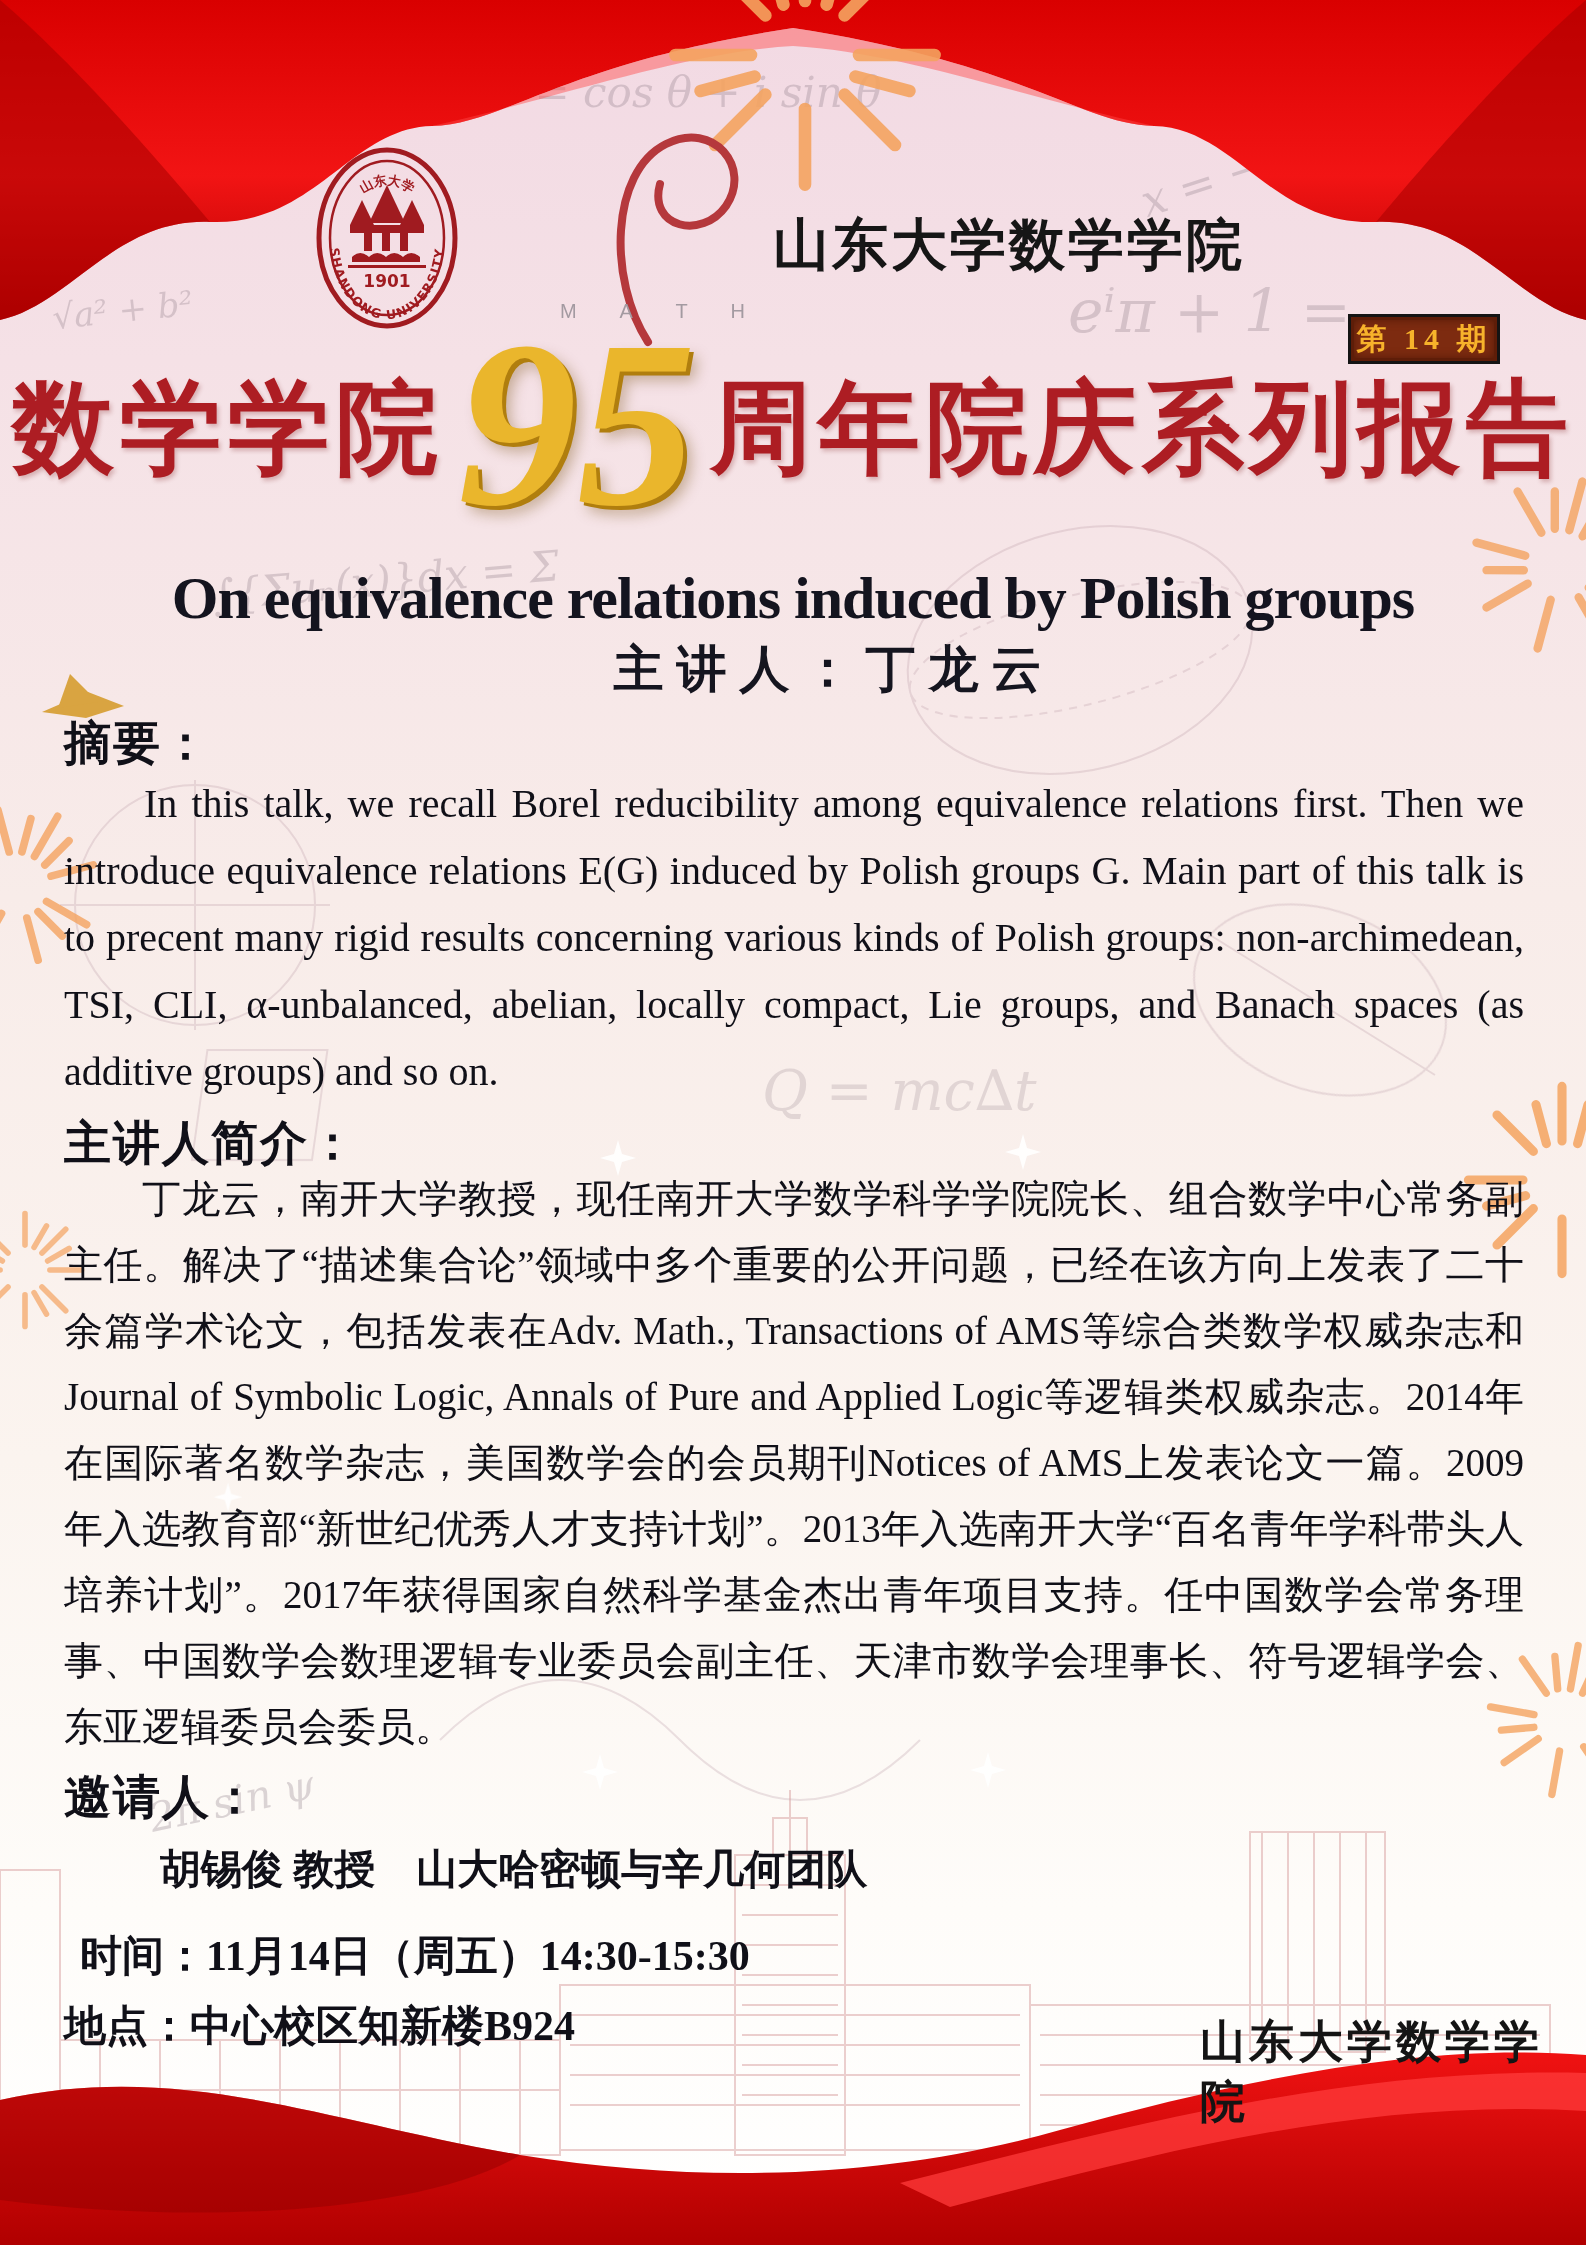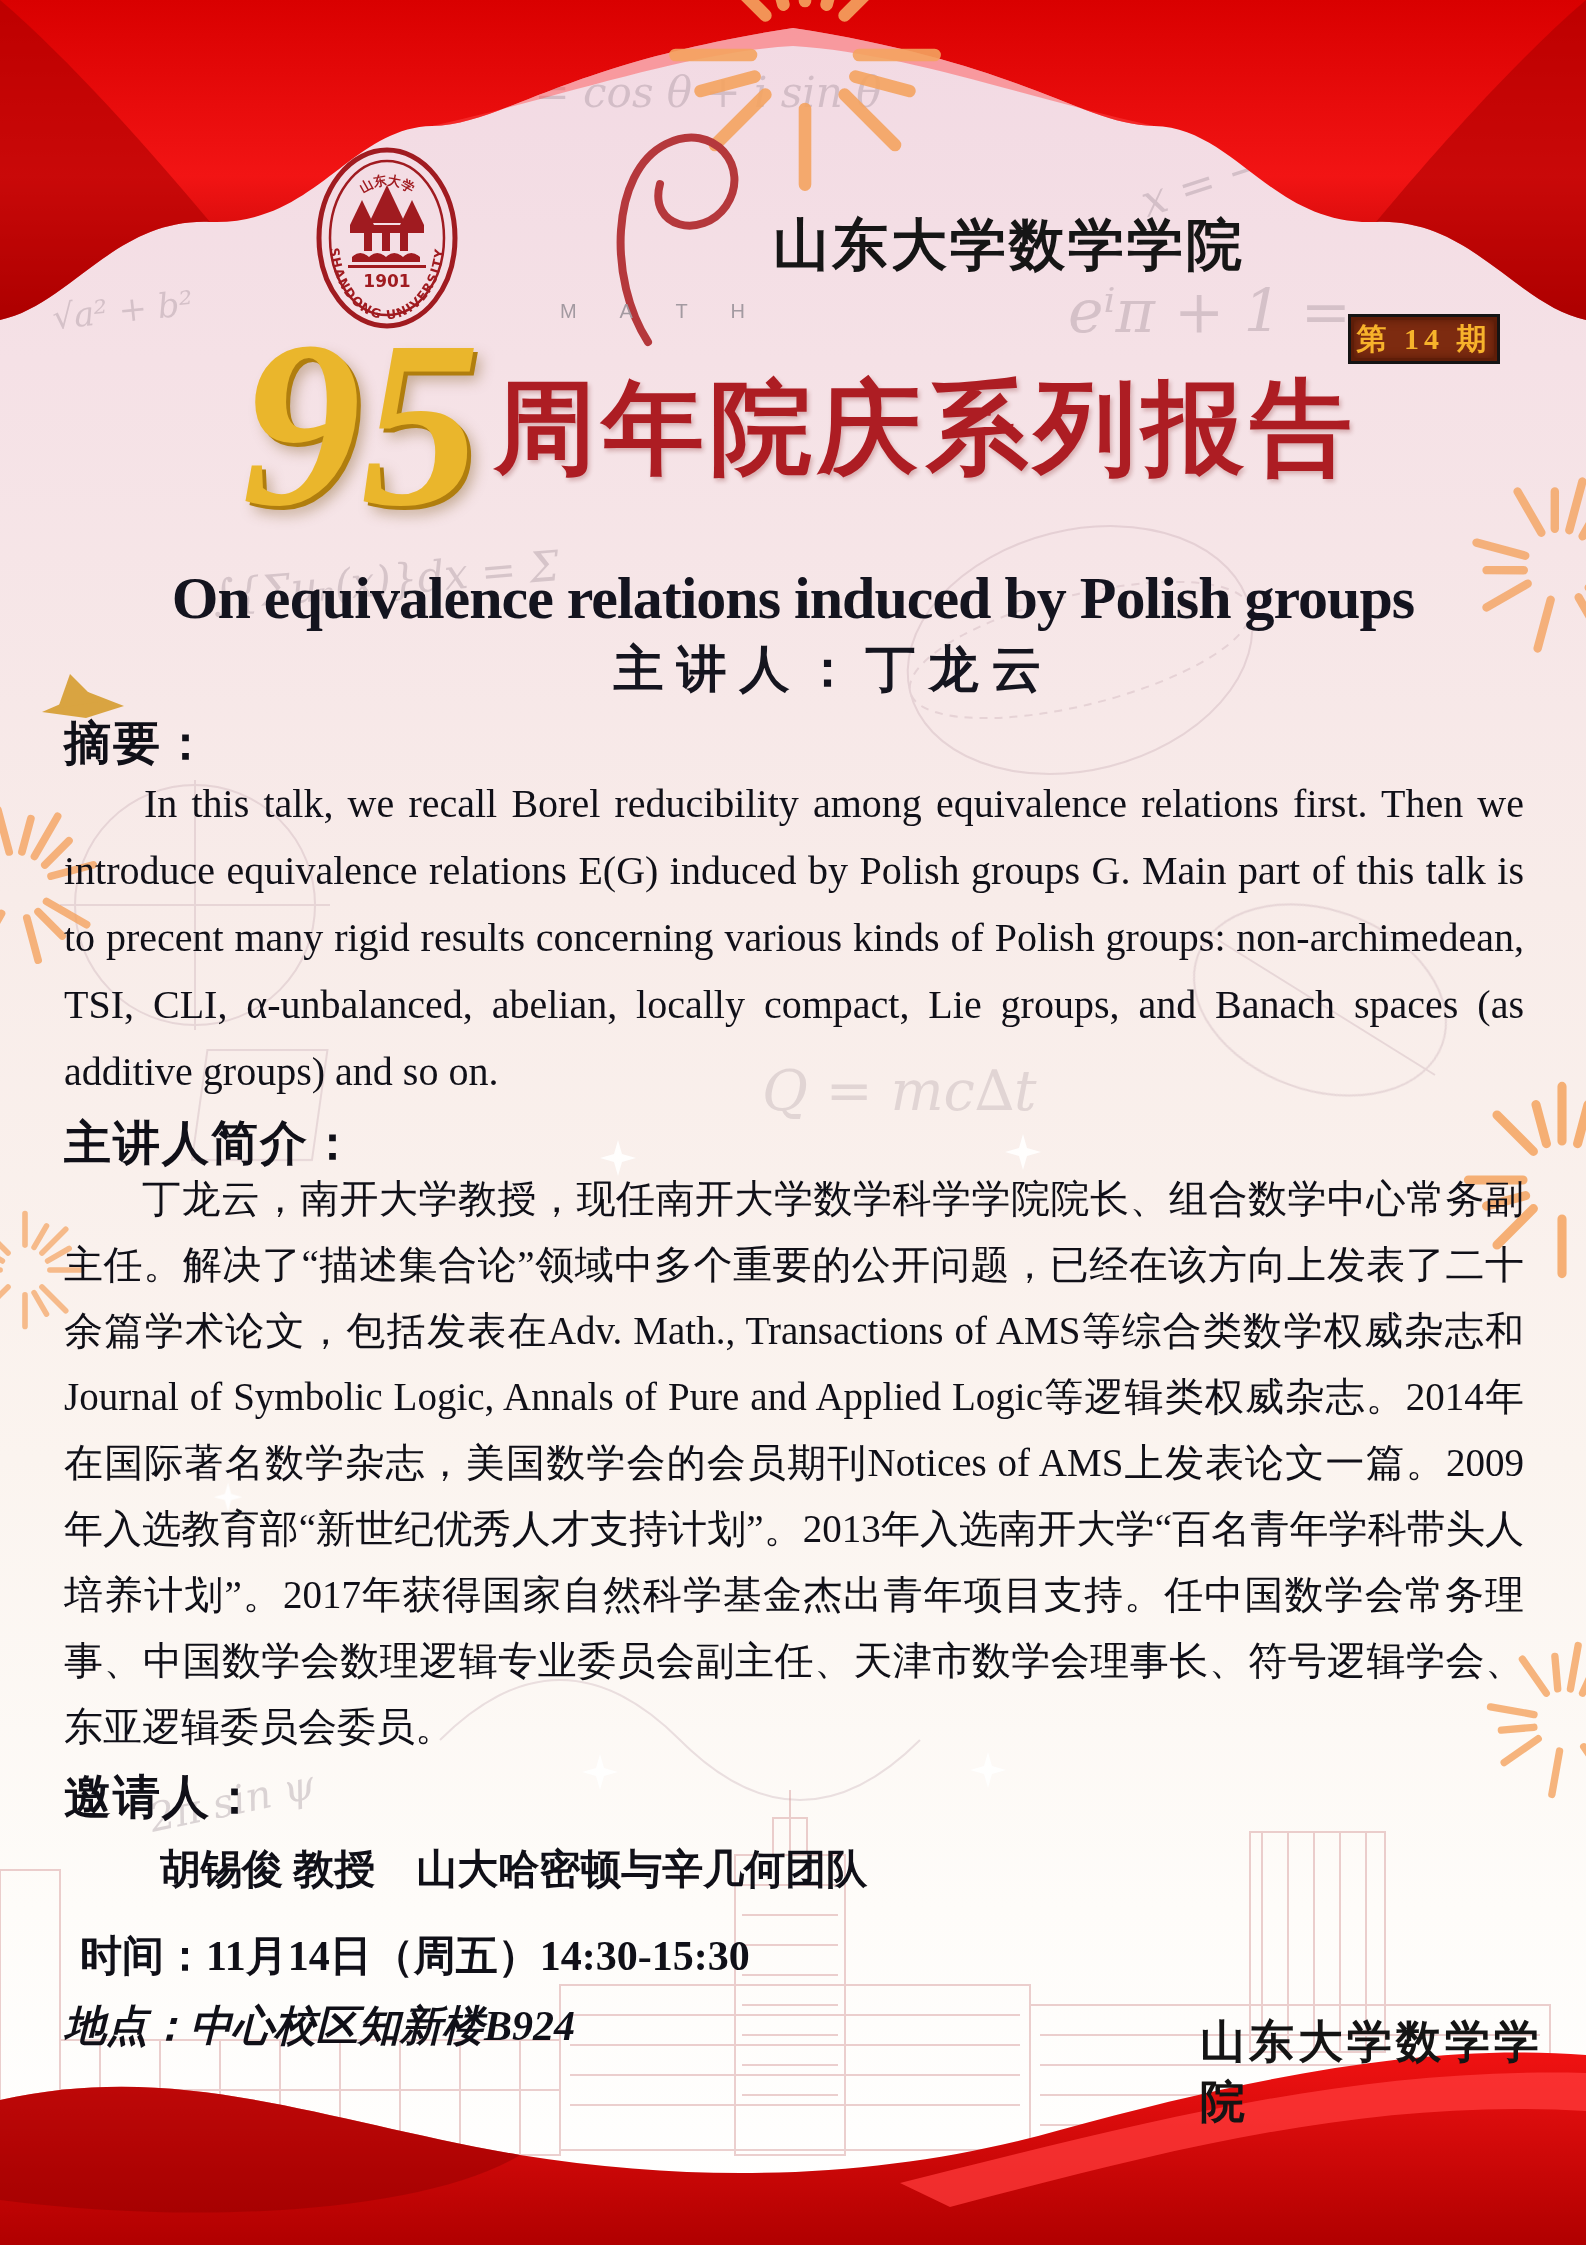--- a/index.html
+++ b/index.html
@@ -43,21 +43,21 @@
       font-size:50px;font-weight:900;color:#15151f;letter-spacing:13px;margin-left:41px;}
   
   .h-cal{position:absolute;left:64px;z-index:5;font-size:47px;font-weight:900;color:#101018;
       letter-spacing:2px;}
   .body-text{position:absolute;left:64px;width:1460px;z-index:5;color:#101018;
       text-align:justify;text-indent:2em;}
   .abstract-body{top:770px;font-size:40px;line-height:67px;}
   .bio-body{top:1166px;font-size:39px;line-height:66px;}
   .inviter-body{top:1842px;left:160px;width:1360px;font-size:41px;text-indent:0;font-weight:600;}
   .time-line{position:absolute;left:80px;top:1928px;font-size:42px;font-weight:700;color:#101018;z-index:5;}
-  .loc-line{position:absolute;left:64px;top:1998px;font-size:42px;font-weight:700;color:#101018;z-index:5;font-style:italic;}
+  .loc-line{position:absolute;left:64px;top:1998px;font-size:42px;font-weight:700;color:#101018;z-index:5;}
   .signature{position:absolute;left:1200px;top:2012px;font-size:45px;font-weight:700;color:#141414;z-index:5;
       letter-spacing:4px;}
 </style>
 </head>
 <body>
 
 <div class="poster">
 
   <svg class="layer" width="1586" height="2245">
     <g stroke="#b99aa6" stroke-width="2" fill="none" opacity="0.28">
@@ -191,20 +191,21 @@
     <span>A</span>
     <span>T</span>
     <span>H</span>
   </div>
 
   <div class="uni-cn">山东大学数学学院</div>
 
   <div class="badge">第 14 期</div>
 
   <div class="title-row">
+    <span class="title-cn">数学学院</span>
     <span class="title-95">95</span>
     <span class="title-cn">周年院庆系列报告</span>
   </div>
 
   <div class="en-title">On equivalence relations induced by Polish groups</div>
   <div class="speaker">主讲人：丁龙云</div>
 
   <div class="h-cal" style="top:712px;">摘要：</div>
   <div class="body-text abstract-body">In this talk, we recall Borel reducibility among equivalence relations first. Then we introduce equivalence relations E(G) induced by Polish groups G. Main part of this talk is to precent many rigid results concerning various kinds of Polish groups: non-archimedean, TSI, CLI, α-unbalanced, abelian, locally compact, Lie groups, and Banach spaces (as additive groups) and so on.</div>
 

